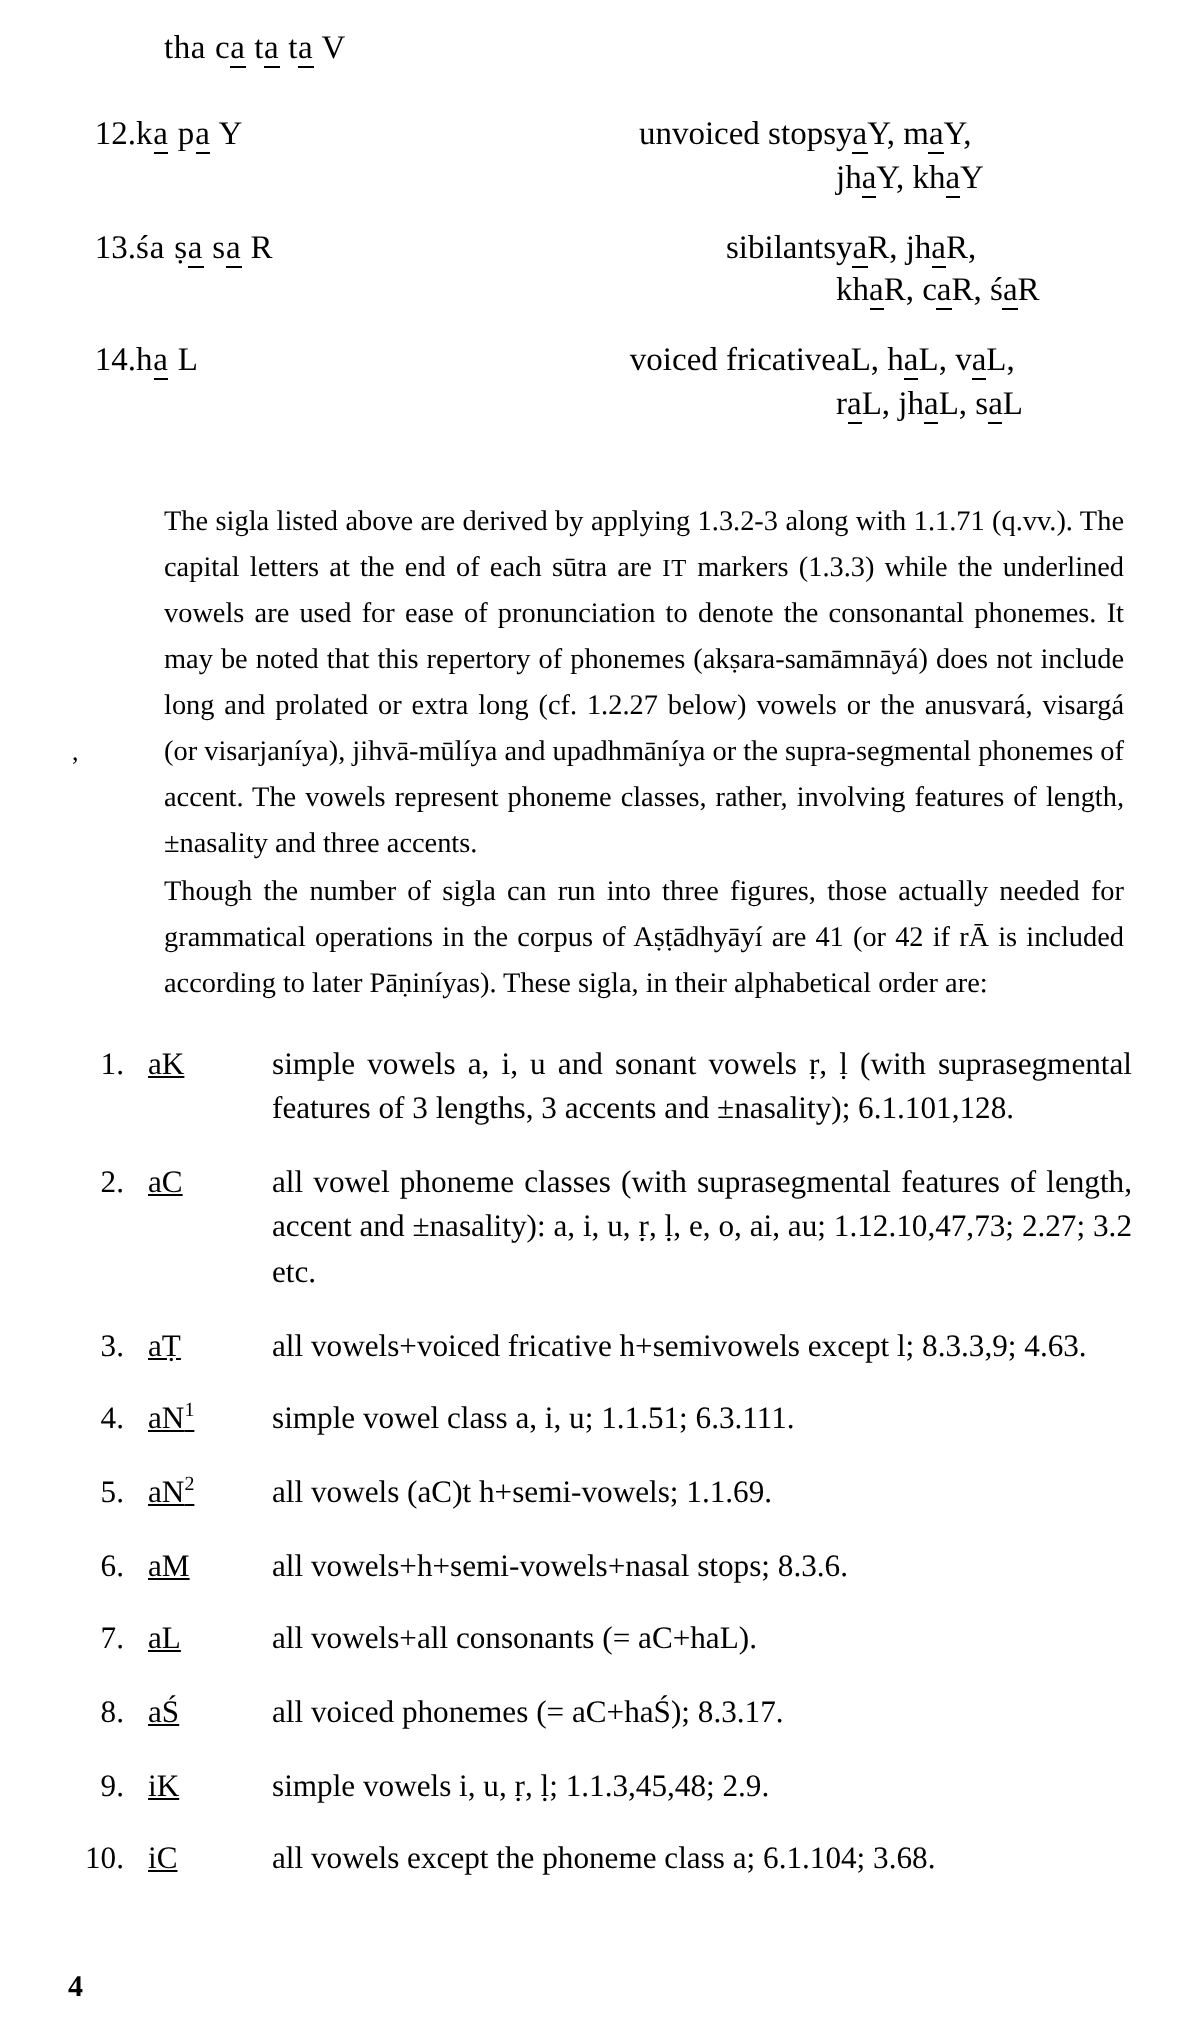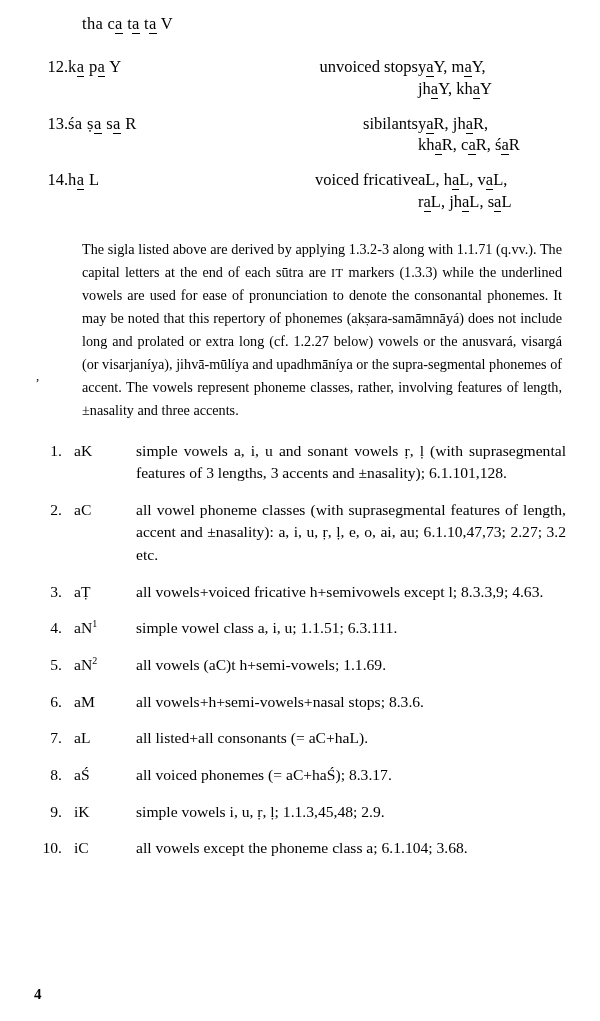--- a/index.html
+++ b/index.html
@@ -62,21 +62,21 @@
   }
 
   
   .u {
     border-bottom: 1px solid #000;
     padding-bottom: 0px;
   }
 
   
   .prose {
-    margin: 12px 0 0 48px;
+    margin: 24px 0 0 48px;
     font-size: 14.2px;
     line-height: 1.62;
     text-align: justify;
     width: 480px;
   }
   .prose p {
     margin: 0 0 1px 0;
   }
   .sc {
     font-size: 12.3px;
@@ -98,20 +98,21 @@
   .d-num {
     width: 28px;
     text-align: right;
     white-space: nowrap;
     padding-right: 4px !important;
   }
   .d-sig {
     width: 62px;
     white-space: nowrap;
     padding-left: 8px !important;
+    text-decoration: underline;
   }
   .d-text {
     text-align: justify;
     margin-left: 36px;
   }
   sup {
     font-size: 10px;
     vertical-align: super;
   }
 
@@ -158,35 +159,36 @@
         <td class="col-num">14.</td>
         <td class="col-sigla">h<span class="u">a</span> L</td>
         <td class="col-desc">voiced fricative</td>
         <td class="col-ex">aL, h<span class="u">a</span>L, v<span class="u">a</span>L,<br>r<span class="u">a</span>L, jh<span class="u">a</span>L, s<span class="u">a</span>L</td>
       </tr>
     </tbody>
   </table>
 
   <div class="prose">
     <p><span>The sigla listed above are derived by applying 1.3.2-3 along with 1.1.71 (q.vv.). The capital letters at the end of each sūtra are </span><span class="sc">IT</span><span> markers (1.3.3) while the underlined vowels are used for ease of pronunciation to denote the consonantal phonemes.    It  may  be  noted  that  this  repertory  of  phonemes (akṣara-samāmnāyá) does not include long and prolated or extra long (cf. 1.2.27 below) vowels or the anusvará, visargá (or visarjaníya), jihvā-mūlíya and upadhmāníya or the supra-segmental phonemes of accent.  The vowels represent phoneme classes, rather, involving features of length, ±nasality and three accents.</span></p>
+    <p>Though the number of sigla can run into three figures, those actually needed for grammatical operations in the corpus of Aṣṭādhyāyí are 41 (or 42 if rĀ is included according to later Pāṇiníyas).   These sigla, in their alphabetical order are:</p>
   </div>
 
   <span class="dot-stray">,</span>
 
   <table class="deflist">
     <tbody>
       <tr>
         <td class="d-num">1.</td>
         <td class="d-sig">aK</td>
         <td class="d-text">simple vowels a, i, u and sonant vowels ṛ, ḷ (with suprasegmental features of 3 lengths, 3 accents and ±nasality); 6.1.101,128.</td>
       </tr>
       <tr>
         <td class="d-num">2.</td>
         <td class="d-sig">aC</td>
-        <td class="d-text">all vowel phoneme classes (with suprasegmental features of length, accent and ±nasality): a, i, u, ṛ, ḷ, e, o, ai, au; 6.1.10,47,73; 2.27; 3.2 etc.</td>
+        <td class="d-text">all vowel phoneme classes (with suprasegmental features of length, accent and ±nasality): a, i, u, ṛ, ḷ, e, o, ai, au; 1.12.10,47,73; 2.27; 3.2 etc.</td>
       </tr>
       <tr>
         <td class="d-num">3.</td>
         <td class="d-sig">aṬ</td>
         <td class="d-text">all vowels+voiced fricative h+semivowels except l; 8.3.3,9; 4.63.</td>
       </tr>
       <tr>
         <td class="d-num">4.</td>
         <td class="d-sig"><span>aN</span><sup>1</sup></td>
         <td class="d-text">simple vowel class a, i, u; 1.1.51; 6.3.111.</td>
@@ -197,21 +199,21 @@
         <td class="d-text">all vowels (aC)t h+semi-vowels; 1.1.69.</td>
       </tr>
       <tr>
         <td class="d-num">6.</td>
         <td class="d-sig">aM</td>
         <td class="d-text">all vowels+h+semi-vowels+nasal stops; 8.3.6.</td>
       </tr>
       <tr>
         <td class="d-num">7.</td>
         <td class="d-sig">aL</td>
-        <td class="d-text">all listed+all consonants (= aC+haL).</td>
+        <td class="d-text">all vowels+all consonants (= aC+haL).</td>
       </tr>
       <tr>
         <td class="d-num">8.</td>
         <td class="d-sig">aŚ</td>
         <td class="d-text">all voiced phonemes (= aC+haŚ); 8.3.17.</td>
       </tr>
       <tr>
         <td class="d-num">9.</td>
         <td class="d-sig">iK</td>
         <td class="d-text">simple vowels i, u, ṛ, ḷ; 1.1.3,45,48; 2.9.</td>

